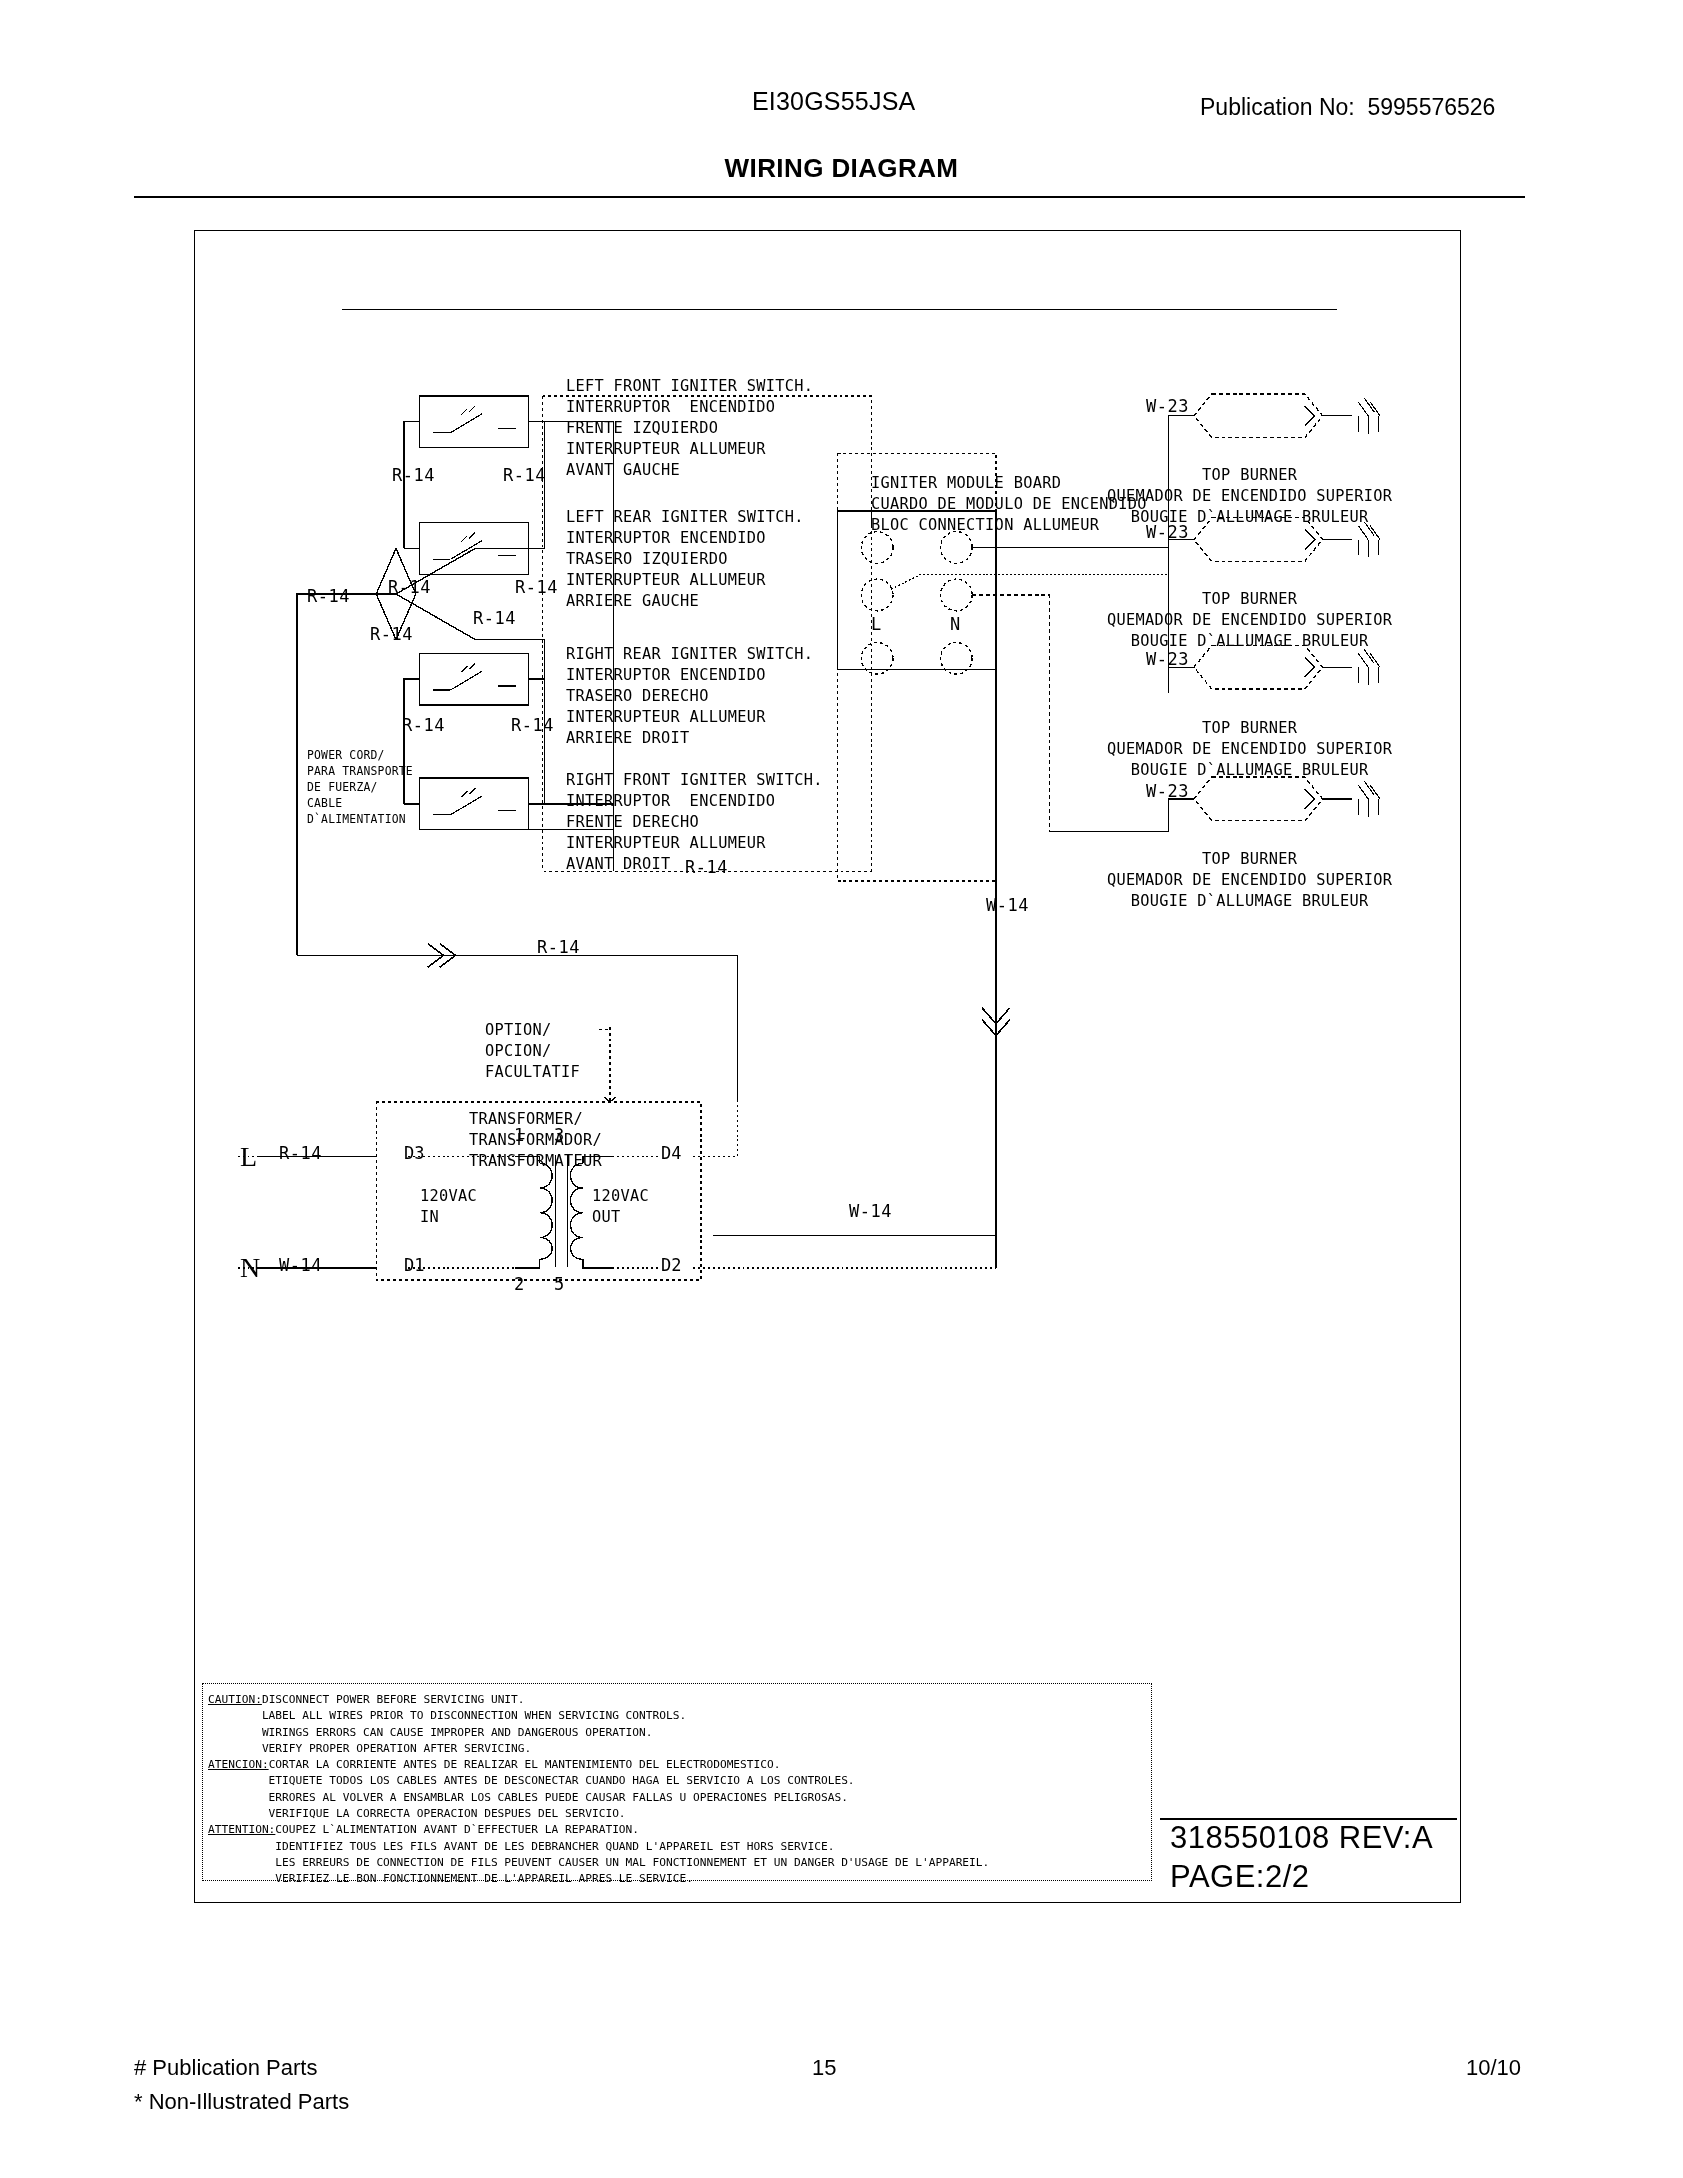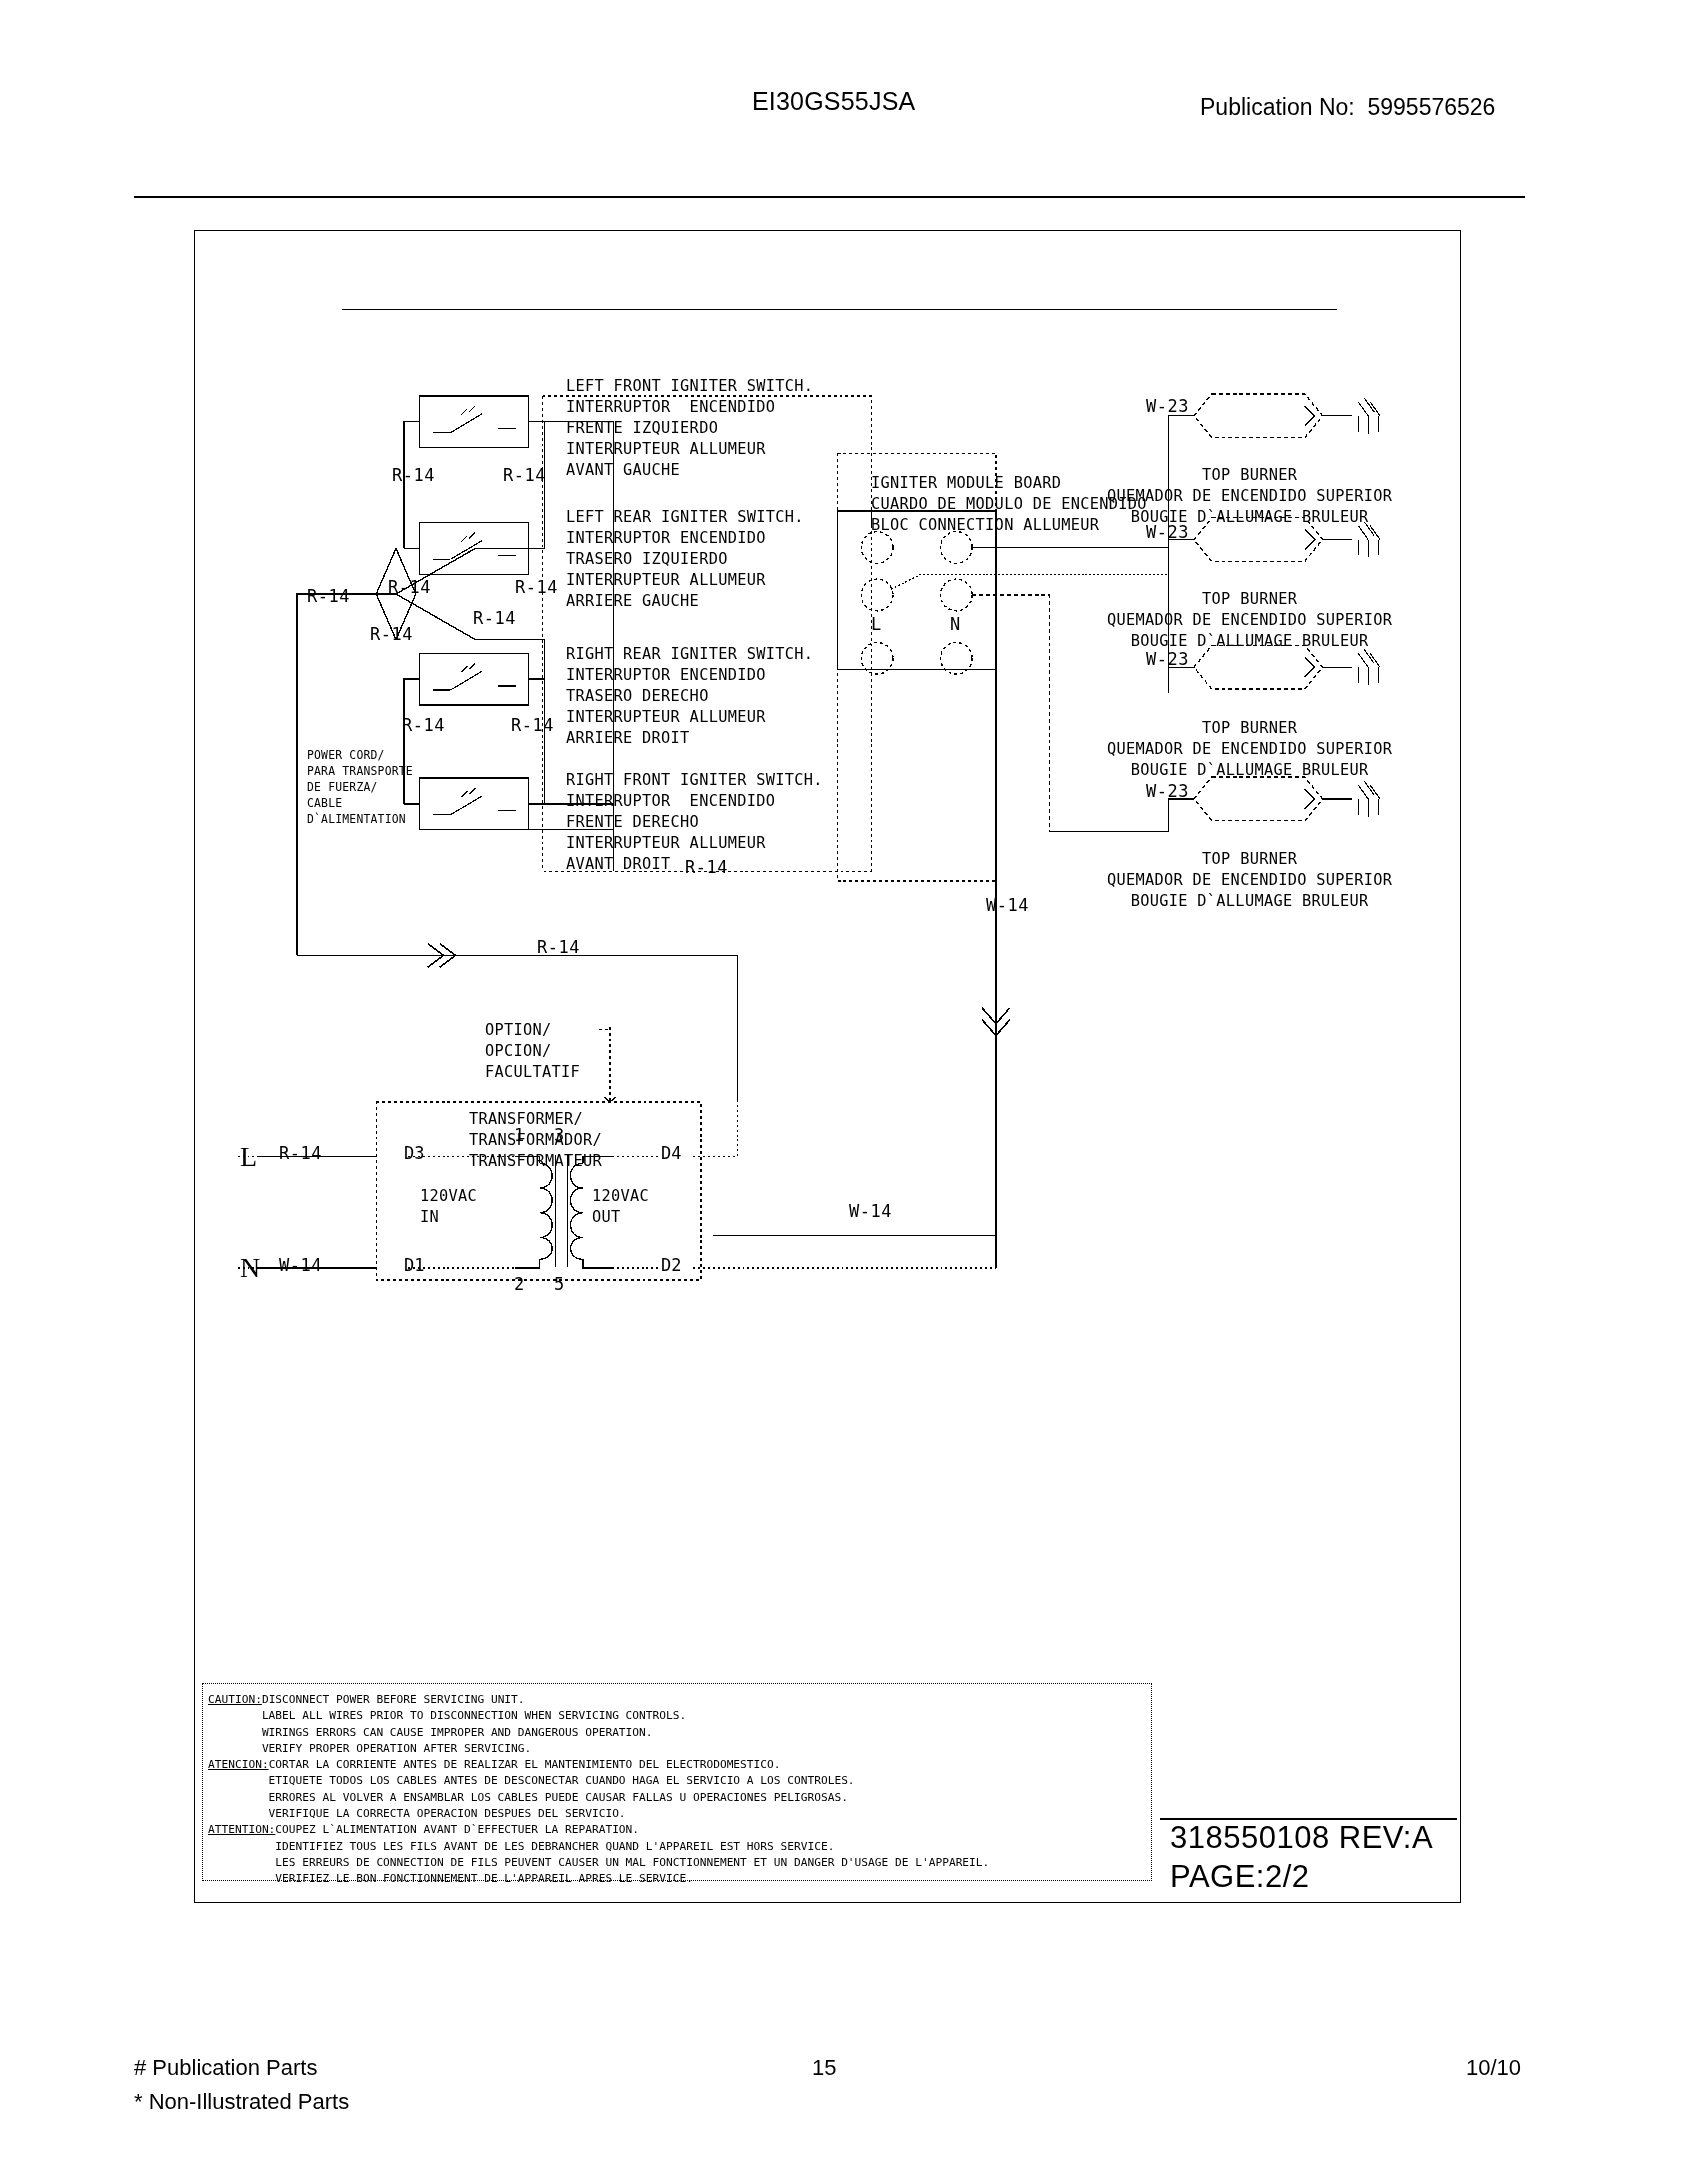--- a/index.html
+++ b/index.html
@@ -202,20 +202,21 @@
 </head>
 <body>
 
 <div class="page">
 
   <div class="hdr-model">EI30GS55JSA</div>
   <div class="hdr-pub">
     <span>Publication No:</span>&nbsp;
     <span>5995576526</span>
   </div>
+  <div class="hdr-title">WIRING DIAGRAM</div>
   <div class="hdr-rule"></div>
 
   <div class="frame"></div>
 
   <div class="sec-rule"></div>
 
   <svg class="art" viewBox="0 0 1700 2200">
     <g fill="none" stroke="#000" stroke-width="1.4" shape-rendering="crispEdges">
 
       <rect x="424" y="400" width="110" height="52"></rect>

